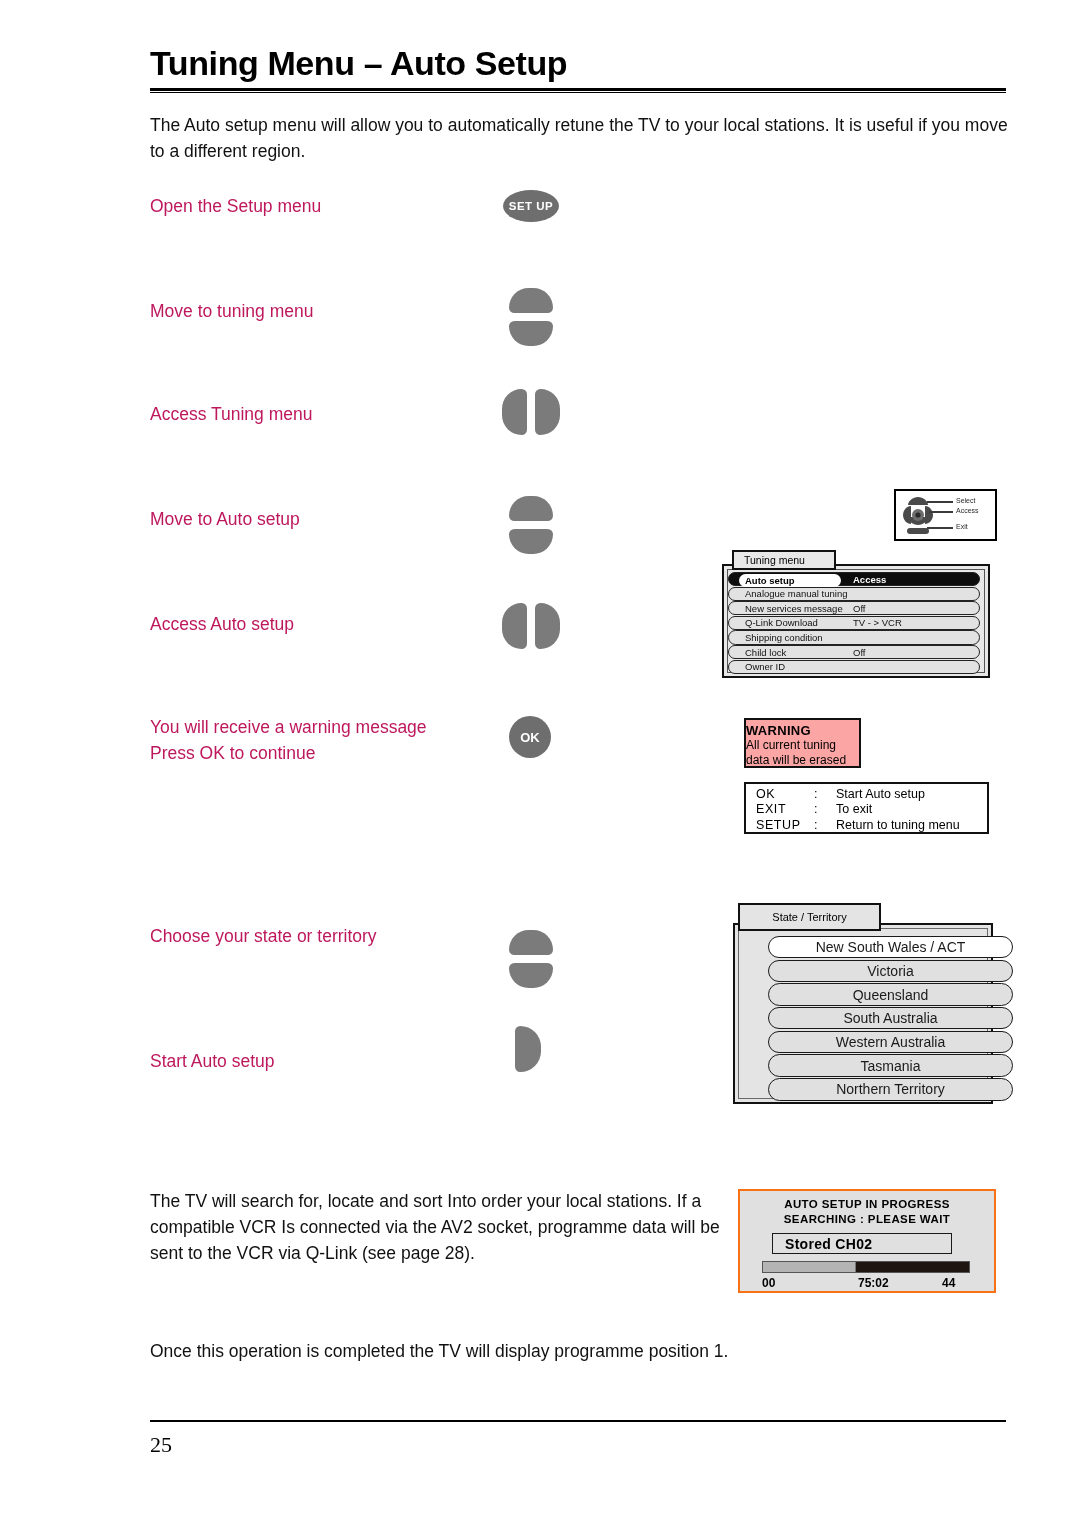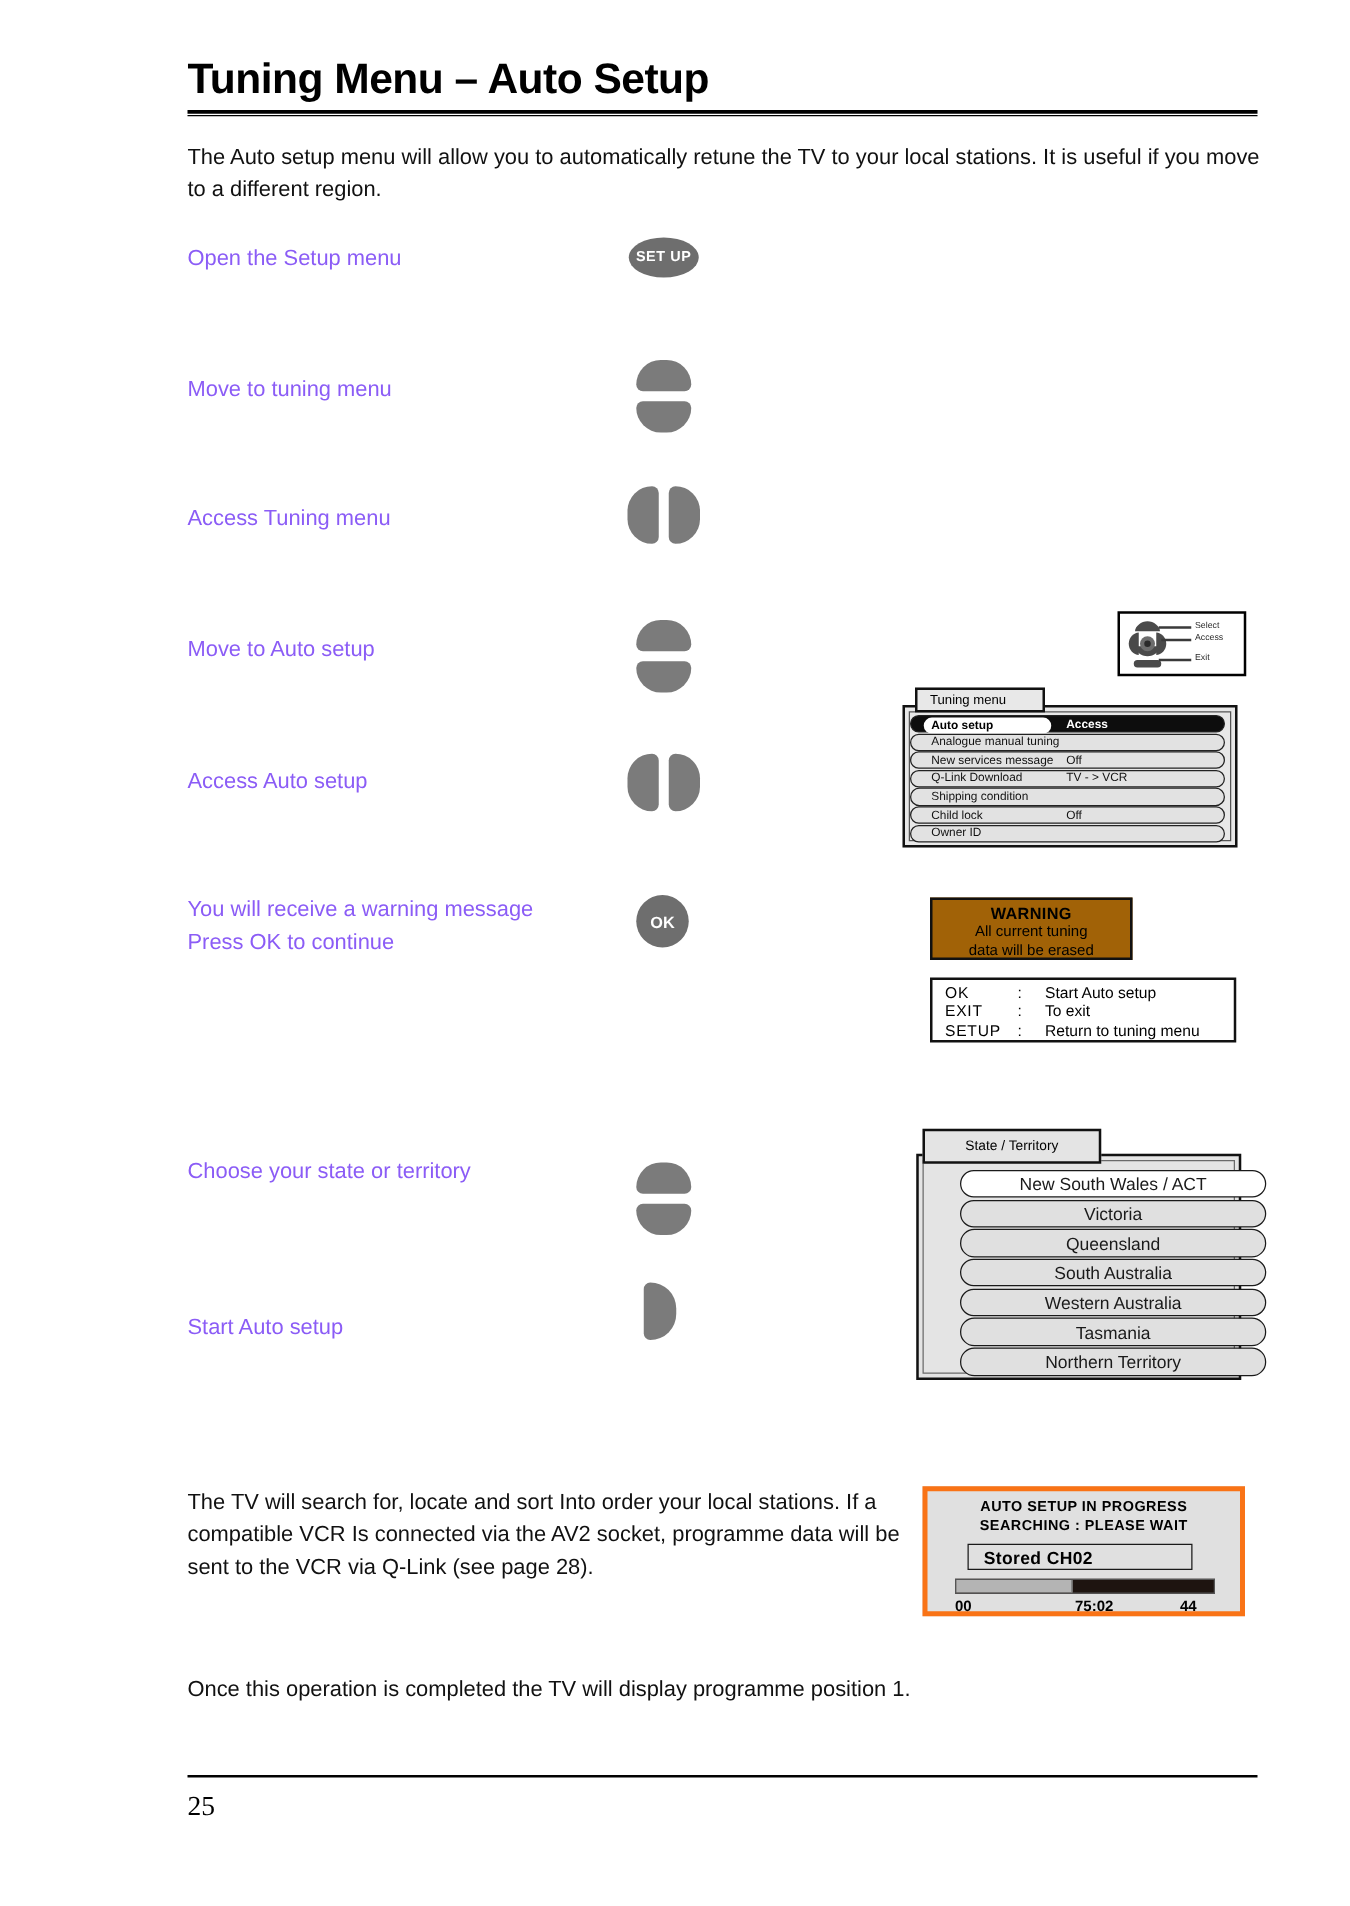--- a/index.html
+++ b/index.html
@@ -45,21 +45,21 @@
     color: #111;
   }
   #intro-paragraph { left: 150px; top: 112px; width: 860px; }
   #search-paragraph { left: 150px; top: 1188px; width: 600px; }
   #finish-paragraph { left: 150px; top: 1338px; width: 700px; }
 
   .step-label {
     position: absolute;
     font-size: 17.5px;
     line-height: 26px;
-    color: #8b5cf6;
+    color: #be185d;
     white-space: pre-line;
   }
 
   #page-number {
     position: absolute;
     left: 150px;
     top: 1432px;
     font-family: "Liberation Serif", serif;
     font-size: 22px;
   }
@@ -236,25 +236,25 @@
     width: 102px;
     box-sizing: border-box;
   }
   .osd-row.highlight .r-value { color: #ffffff; }
 
   
   #warning-box {
     position: absolute;
     left: 744px;
     top: 718px;
-    width: 162px;
+    width: 117px;
     height: 50px;
     border: 2px solid #111;
-    background: #a16207;
-    text-align: center;
+    background: #fca5a5;
+    text-align: left;
     box-sizing: border-box;
     padding-top: 3px;
   }
   #warning-box .w-title {
     font-size: 13px;
     font-weight: bold;
     letter-spacing: 0.3px;
   }
   #warning-box .w-body {
     font-size: 12px;
@@ -336,21 +336,21 @@
   }
   .state-row.selected { background: #ffffff; }
 
   
   #progress-osd {
     position: absolute;
     left: 738px;
     top: 1189px;
     width: 258px;
     height: 104px;
-    border: 4px solid #f97316;
+    border: 2px solid #f97316;
     background: #e0e0e0;
     box-sizing: border-box;
   }
   #progress-osd .p-head {
     text-align: center;
     font-size: 11.5px;
     font-weight: bold;
     line-height: 14.5px;
     letter-spacing: 0.4px;
     padding-top: 6px;

